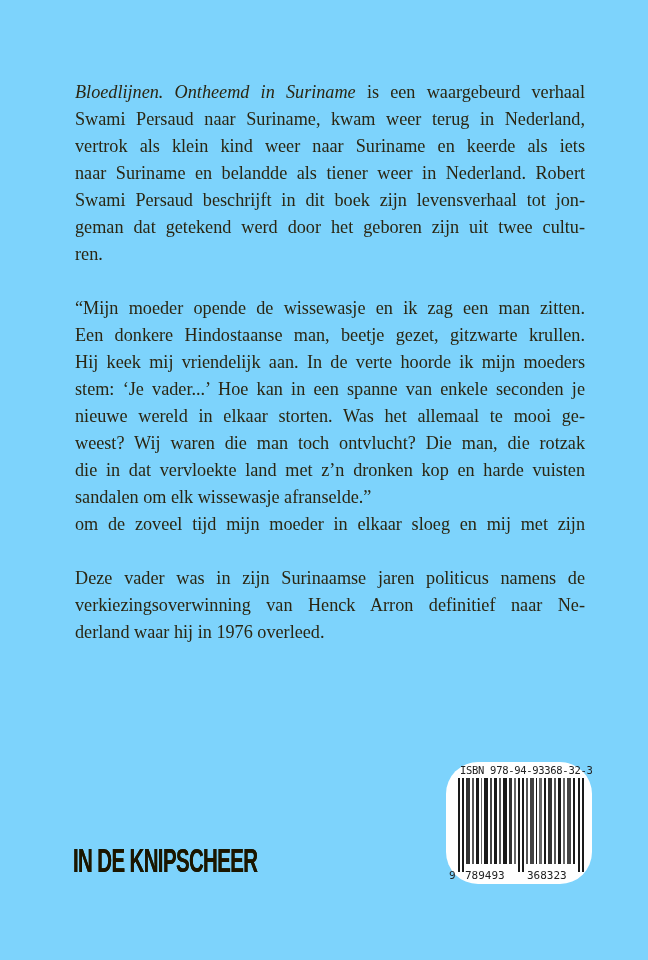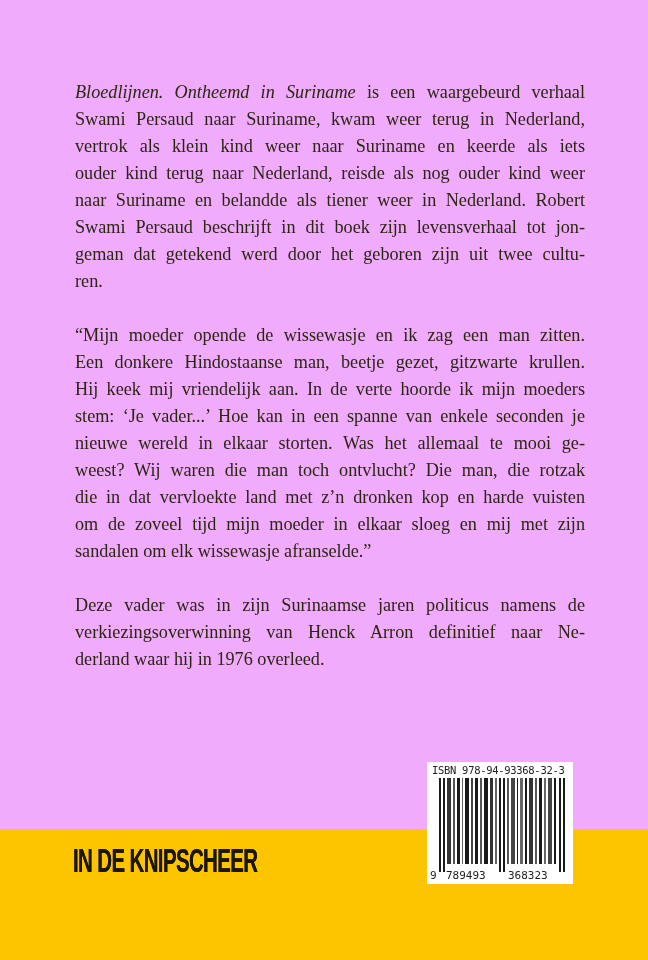--- a/index.html
+++ b/index.html
@@ -11,22 +11,22 @@
       height: 960px;
       overflow: hidden;
       background: #FDC400;
       position: relative;
       font-family: "DejaVu Serif", "Liberation Serif", serif;
       color: #2a2410;
     }
     .cover {
       position: absolute;
       left: 0; top: 0;
-      width: 648px; height: 829px;
-      background: #f0abfc;
+      width: 648px; height: 960px;
+      background: #7dd3fc;
     }
     .blurb {
       position: absolute;
       left: 75px;
       top: 79px;
       width: 510px;
       font-family: "Liberation Serif", "DejaVu Serif", serif;
       font-size: 18.2px;
       line-height: 27px;
       color: #2b2612;
@@ -72,27 +72,28 @@
       color: #1b1600;
       transform: scaleX(0.62);
       transform-origin: left center;
       white-space: nowrap;
       background: repeating-linear-gradient(0deg, #1b1600 0 3px, #1b1600 3px 6px);
       -webkit-background-clip: text;
     }
     
     .barcode {
       position: absolute;
-      left: 427px;
+      left: 446px;
       top: 762px;
       width: 146px;
       height: 122px;
       background: #ffffff;
       box-sizing: border-box;
-      padding: 2px 5px;
+      padding: 2px 14px;
+      border-radius: 32px;
     }
     .barcode-isbn {
       font-family: "DejaVu Sans Mono", "Liberation Mono", monospace;
       font-size: 10.5px;
       line-height: 12px;
       color: #222;
       letter-spacing: -0.3px;
       white-space: nowrap;
       display: block;
       height: 12px;
@@ -124,37 +125,36 @@
 <body>
 
 <div class="cover">
 
   <div class="blurb">
 
     <p>
       <span class="line"><em>Bloedlijnen. Ontheemd in Suriname</em><span> is een waargebeurd verhaal</span></span>
       <span class="line">Swami Persaud naar Suriname, kwam weer terug in Nederland,</span>
       <span class="line">vertrok als klein kind weer naar Suriname en keerde als iets</span>
-      <span class="line">ouder kind terug naar Nederland, reisde als nog ouder kind weer</span>
       <span class="line">naar Suriname en belandde als tiener weer in Nederland. Robert</span>
       <span class="line">Swami Persaud beschrijft in dit boek zijn levensverhaal tot jon-</span>
       <span class="line">geman dat getekend werd door het geboren zijn uit twee cultu-</span>
       <span class="line last">ren.</span>
     </p>
 
     <p>
       <span class="line">“Mijn moeder opende de wissewasje en ik zag een man zitten.</span>
       <span class="line">Een donkere Hindostaanse man, beetje gezet, gitzwarte krullen.</span>
       <span class="line">Hij keek mij vriendelijk aan. In de verte hoorde ik mijn moeders</span>
       <span class="line">stem: ‘Je vader...’ Hoe kan in een spanne van enkele seconden je</span>
       <span class="line">nieuwe wereld in elkaar storten. Was het allemaal te mooi ge-</span>
       <span class="line">weest? Wij waren die man toch ontvlucht? Die man, die rotzak</span>
       <span class="line">die in dat vervloekte land met z’n dronken kop en harde vuisten</span>
+      <span class="line last">sandalen om elk wissewasje afranselde.”</span>
       <span class="line">om de zoveel tijd mijn moeder in elkaar sloeg en mij met zijn</span>
-      <span class="line last">sandalen om elk wissewasje afranselde.”</span>
     </p>
 
     <p>
       <span class="line">Deze vader was in zijn Surinaamse jaren politicus namens de</span>
       <span class="line">verkiezingsoverwinning van Henck Arron definitief naar Ne-</span>
       <span class="line last">derland waar hij in 1976 overleed.</span>
     </p>
   </div>
 
   <div class="logo">

